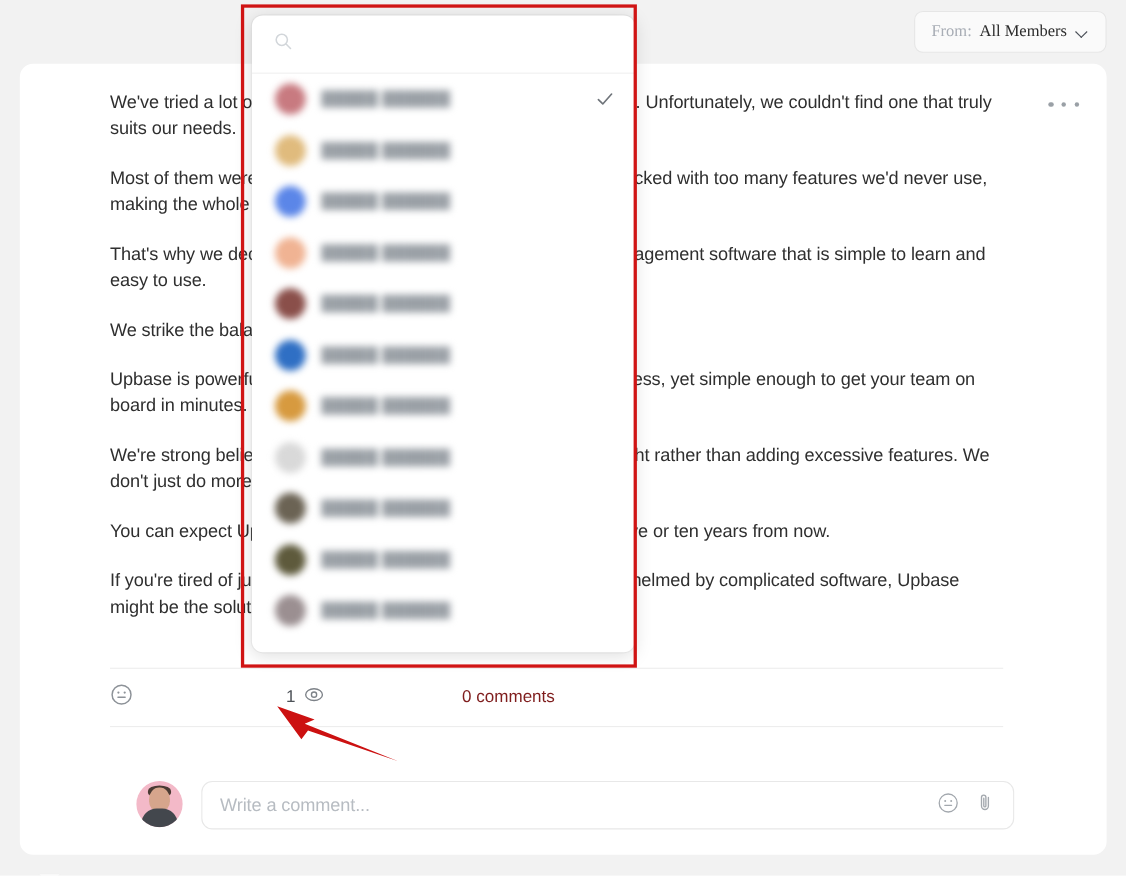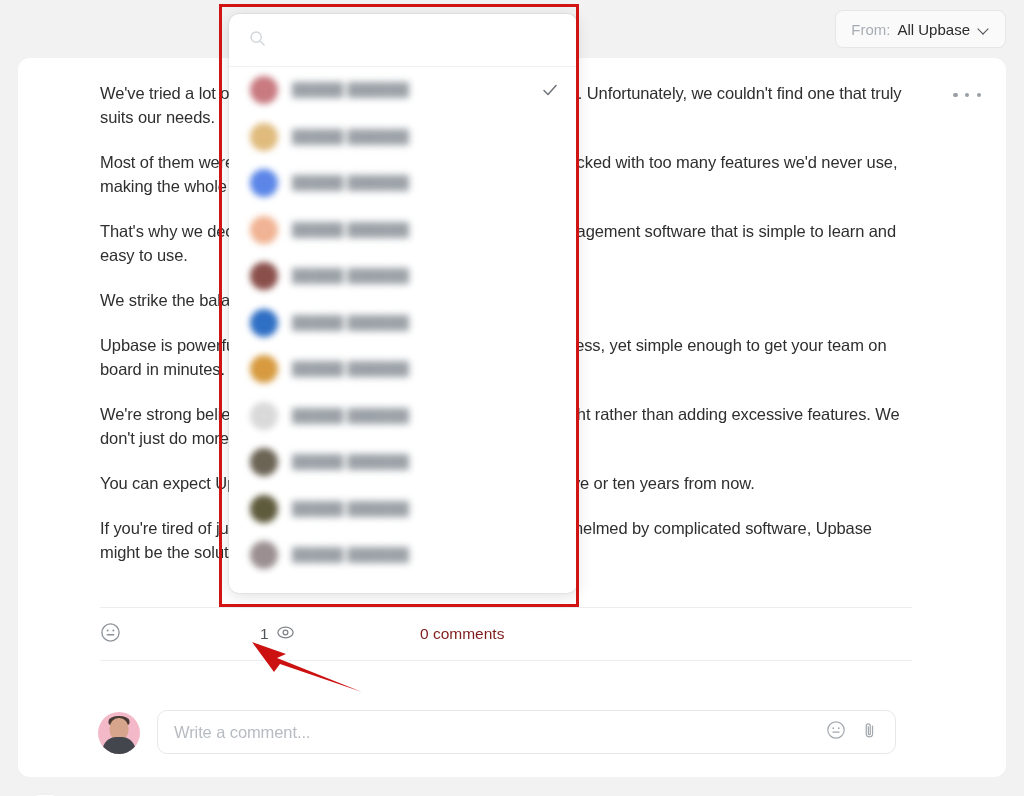--- a/index.html
+++ b/index.html
@@ -35,20 +35,21 @@
     border: 1px solid #e6e6e6;
     border-radius: 8px;
     display: flex;
     align-items: center;
     gap: 7px;
     padding: 0 15px;
     font-size: 15px;
     color: #2b2b2b;
     cursor: pointer;
     white-space: nowrap;
+    font-family: Liberation Serif, serif;
   }
   .filter-label {
     color: #a8adb5;
   }
   .chev {
     display: inline-block;
     width: 11px;
     height: 11px;
     margin-left: 2px;
     position: relative;
@@ -137,25 +138,25 @@
     align-items: center;
     gap: 7px;
   }
   .meta-views .count { color: #4d5258; }
   .meta-comments { color: #7f1d1d; }
   .icon-smiley, .icon-eye { display: inline-block; }
 
   
   .composer {
     position: absolute;
-    left: 80px;
+    left: 106px;
     top: 652px;
     width: 798px;
     display: flex;
-    align-items: flex-end;
+    align-items: flex-start;
     gap: 17px;
   }
   .avatar {
     width: 42px;
     height: 42px;
     border-radius: 50%;
     background: #f3b9c8;
     position: relative;
     overflow: hidden;
     flex: none;
@@ -315,21 +316,21 @@
     z-index: 41;
     pointer-events: none;
   }
 </style>
 </head>
 <body>
 
 <div class="topbar">
   <div class="filter-btn">
     <span class="filter-label">From:</span>
-    <span>All Upbase</span>
+    <span>All Members</span>
     <span class="chev"></span>
   </div>
 </div>
 
 <div class="card">
 
   <div class="card-more">
     <span></span>
     <span></span>
     <span></span>

